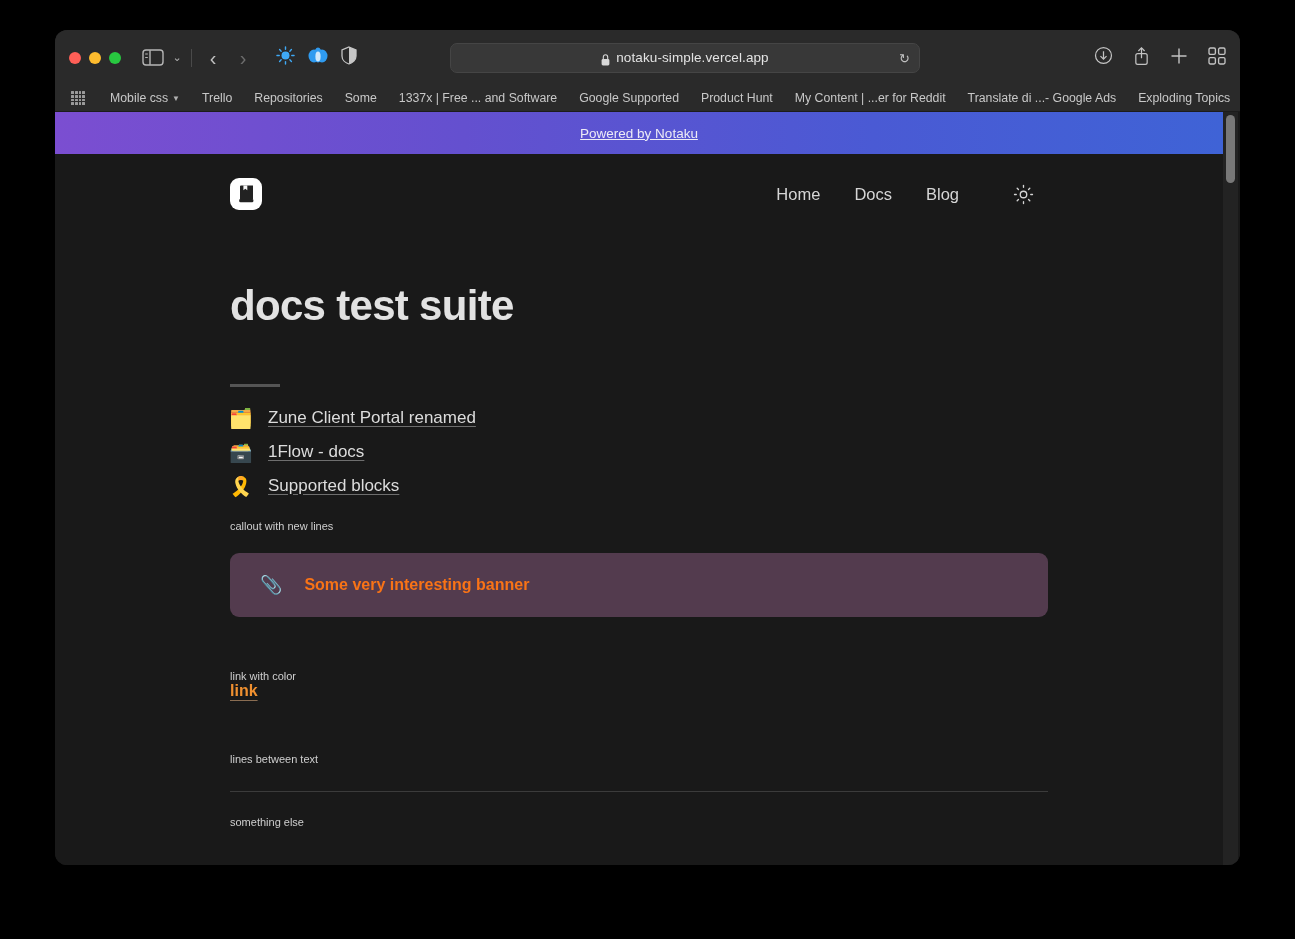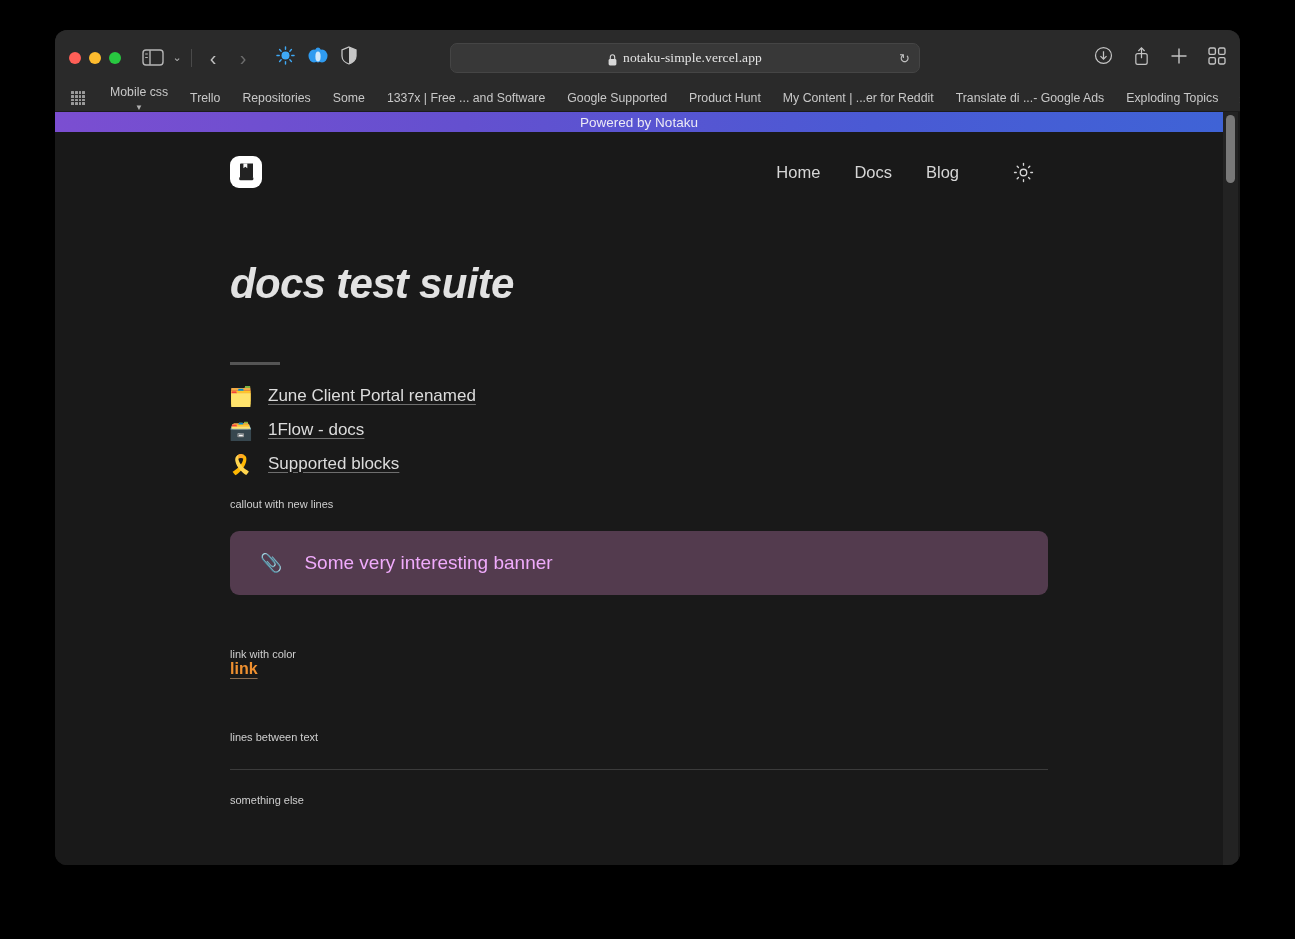--- a/index.html
+++ b/index.html
@@ -67,21 +67,21 @@
     border: 1px solid #454545;
     display: flex;
     align-items: center;
     justify-content: center;
     position: relative;
     max-width: 470px;
     margin: 0 auto;
   }
   .addr-inner { display: flex; align-items: center; gap: 6px; }
   .lock { width: 9px; height: 12px; position: relative; display:inline-block; }
-  .url-text { color: #e3e3e3; font-size: 13.5px; letter-spacing: 0.1px; font-family: Liberation Serif, serif; }
+  .url-text { color: #e3e3e3; font-size: 13.5px; letter-spacing: 0.1px; }
   .reload { position: absolute; right: 9px; top: 50%; transform: translateY(-50%); color: #c0c0c0; font-size: 13px;}
 
   .right-icons { display: flex; align-items: center; gap: 20px; margin-left: auto; padding-left: 20px;}
 
   
   .bookmarks {
     height: 27px;
     background: #2a2a2a;
     display: flex;
     align-items: center;
@@ -102,42 +102,42 @@
   .bm-grid i { background: #9a9a9a; border-radius: 0.5px; display:block; }
   .bm-item {
     color: #c8c8c8;
     font-size: 12.3px;
     white-space: nowrap;
     padding: 0 11px;
     display: flex;
     align-items: center;
     gap: 4px;
     cursor: default;
-    flex-direction: column;
   }
   .bm-caret { font-size: 8px; color: #b0b0b0; }
   .bm-more { margin-left: auto; color: #b9b9b9; font-size: 15px; padding-left: 10px; }
 
   
   .viewport {
     height: 753px;
     background: #191919;
     position: relative;
     overflow: hidden;
   }
 
   .promo-banner {
-    height: 20px;
+    height: 42px;
     background: linear-gradient(90deg, #7b4ed1 0%, #6450cf 35%, #4a5ad4 70%, #3f63d6 100%);
     display: flex;
     align-items: center;
     justify-content: center;
     color: #eceaf6;
     font-size: 13.5px;
     width: 1168px;
+    text-decoration: underline;
   }
 
   .site-header {
     width: 1168px;
     height: 80px;
     display: flex;
     align-items: center;
     padding: 0 0 0 175px;
     gap: 25px;
   }
@@ -172,21 +172,20 @@
   .content {
     padding-left: 175px;
     width: 1168px;
   }
   .page-title {
     color: #e2e2e2;
     font-size: 42px;
     font-weight: 700;
     letter-spacing: -0.7px;
     margin-top: 48px;
-    font-style: italic;
   }
   .short-rule {
     width: 50px;
     height: 3px;
     background: #555555;
     margin-top: 54px;
     margin-bottom: 21px;
   }
   .doc-list { display: flex; flex-direction: column; gap: 14px; }
   .doc-item { display: flex; align-items: center; gap: 16px; }
@@ -209,21 +208,21 @@
     width: 818px;
     min-height: 64px;
     background: #533b4e;
     border-radius: 9px;
     display: flex;
     align-items: center;
     padding: 0 30px;
     gap: 22px;
   }
   .callout-emoji { font-size: 18px; line-height: 1; }
-  .callout-text { color: #f0abfc; font-size: 19px; }
+  .callout-text { color: #f97316; font-size: 16px; font-weight: bold; }
 
   .gap-lg { height: 29px; }
   .color-link {
     display: inline-block;
     color: #ef9030;
     font-size: 16px;
     font-weight: 600;
     text-decoration: underline;
     text-decoration-color: #8a6d52;
     text-underline-offset: 4px;

